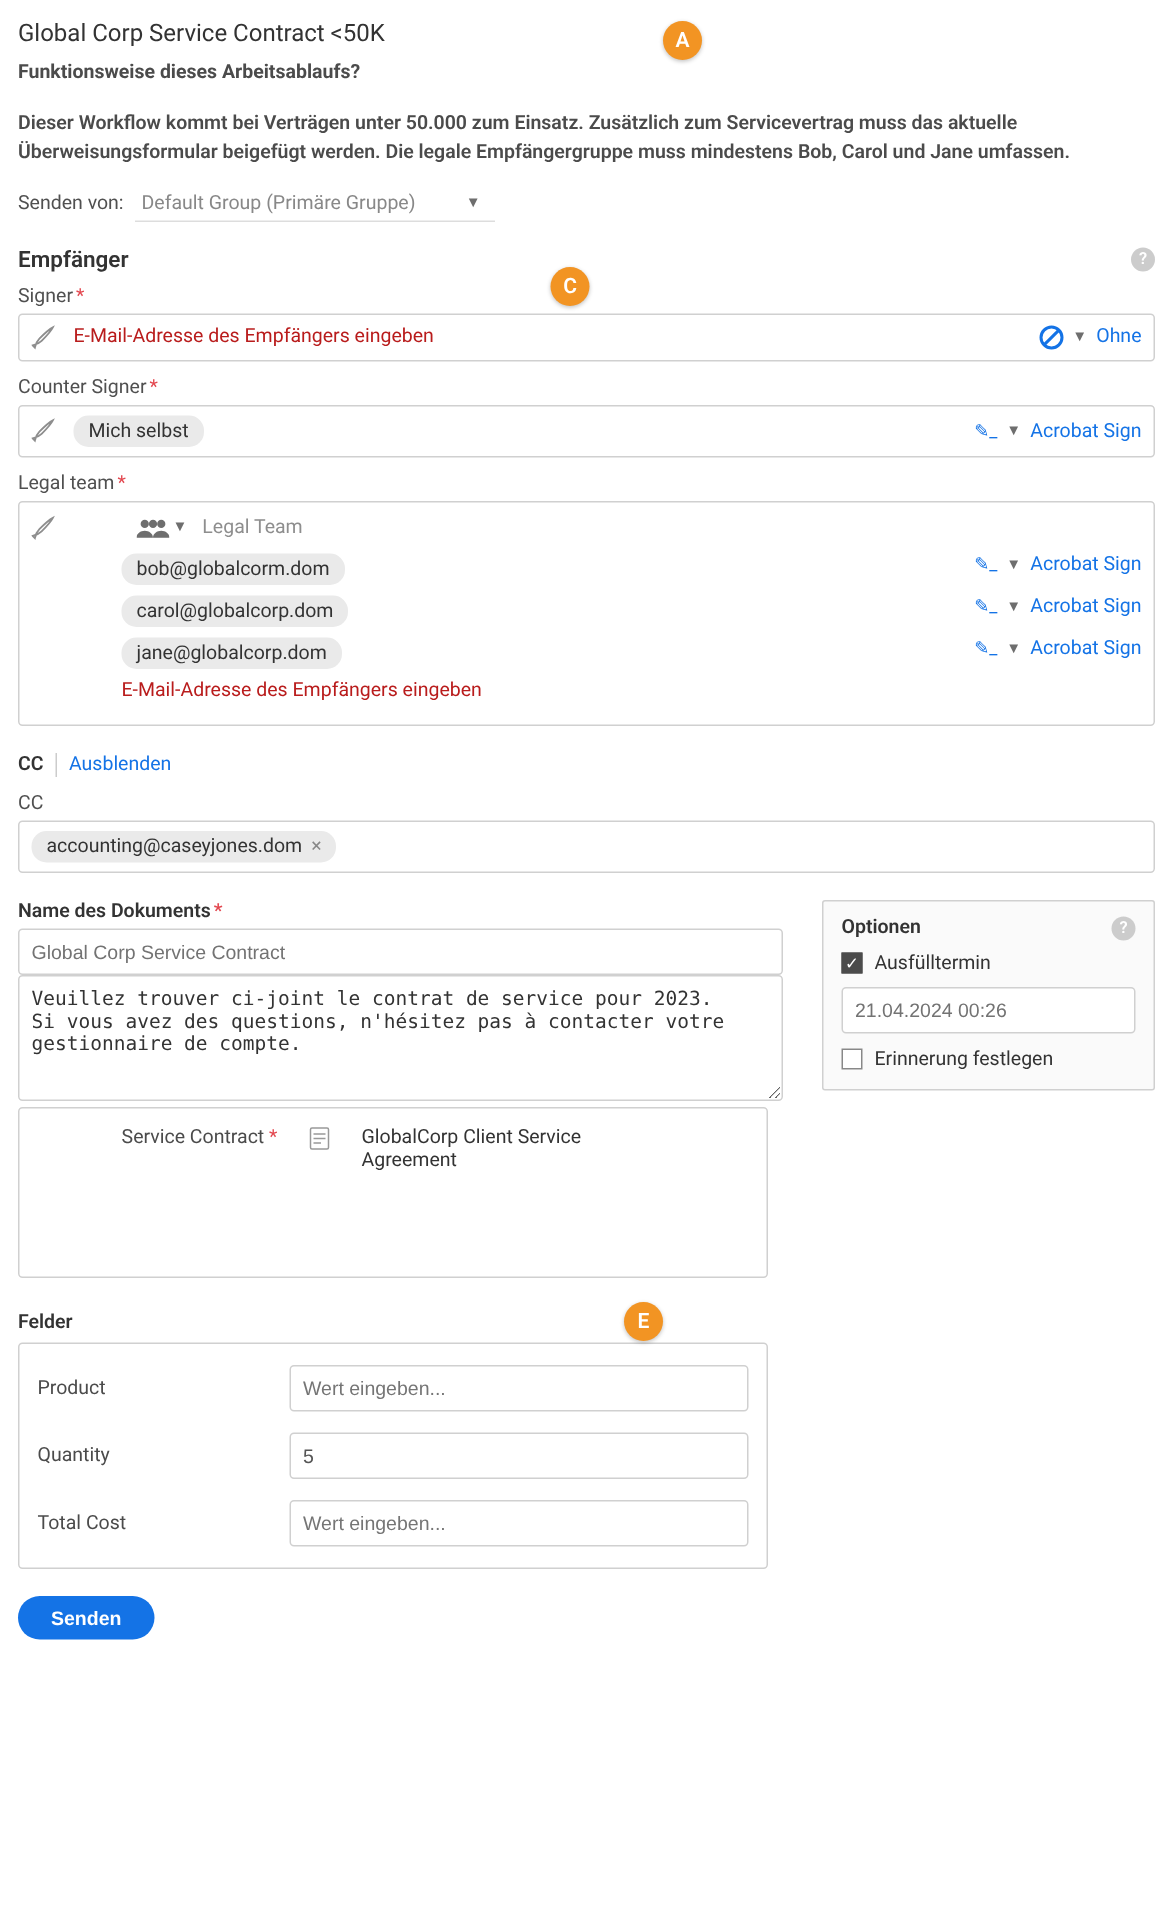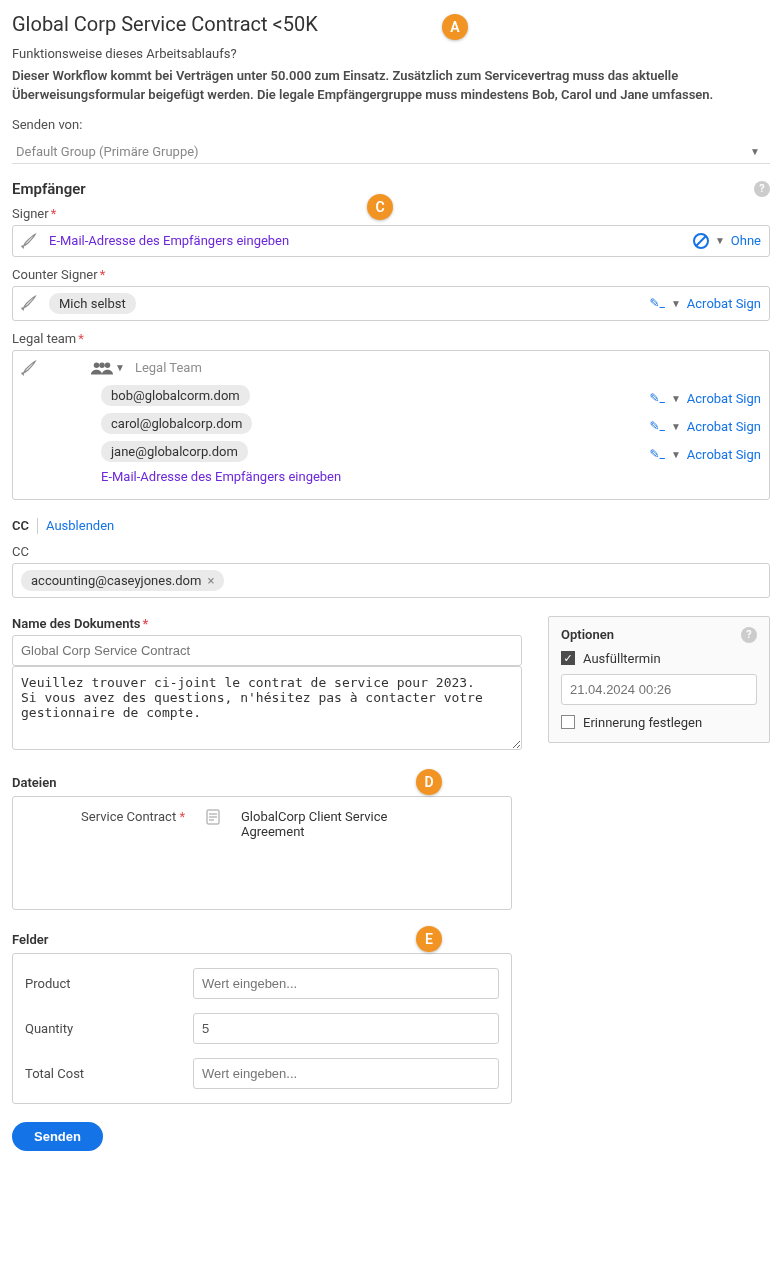--- a/index.html
+++ b/index.html
@@ -6,42 +6,42 @@
   body {
     margin: 0;
     padding: 12px;
     font-family: -apple-system, BlinkMacSystemFont, "Segoe UI", Roboto, Helvetica, Arial, sans-serif;
     font-size: 13px;
     color: #2c2c2c;
     background: #fff;
     width: 782px;
   }
   h1 {
-    font-size: 20px;
+    font-size: 16px;
     font-weight: 400;
     margin: 0 0 10px 0;
     color: #333;
   }
   .subheading {
-    font-weight: 400;
+    font-weight: 700;
     color: #4b4b4b;
-    margin-bottom: 6px;
+    margin-bottom: 18px;
   }
   .description {
     color: #4b4b4b;
     font-weight: 600;
     margin-bottom: 12px;
     line-height: 1.45;
   }
   .send-from {
     display: flex;
+    align-items: center;
     gap: 8px;
     color: #505050;
     margin-bottom: 16px;
-    flex-direction: column;
   }
   .send-from .group-select {
     display: flex;
     align-items: center;
     gap: 16px;
     color: #888;
     border-bottom: 1px solid #ddd;
     padding: 4px 10px 4px 4px;
     min-width: 240px;
     justify-content: space-between;
@@ -77,21 +77,21 @@
   .panel {
     border: 1px solid #d0d0d0;
     border-radius: 3px;
     padding: 6px 8px;
     display: flex;
     align-items: center;
     gap: 10px;
     background: #fff;
   }
   .panel + .label { margin-top: 10px; }
-  .placeholder { color: #6d28d9; }
+  .placeholder { color: #b91c1c; }
   .pen-icon {
     width: 18px;
     color: #8e8e8e;
     display: flex;
     align-items: center;
     justify-content: center;
   }
   .right-actions {
     margin-left: auto;
     display: flex;
@@ -137,23 +137,23 @@
   }
   .legal-header {
     display: flex;
     align-items: center;
     gap: 10px;
     margin-bottom: 8px;
   }
   .legal-header .team-name { color: #8e8e8e; }
   .legal-row {
     display: flex;
-    align-items: flex-end;
+    align-items: flex-start;
     gap: 10px;
-    margin-left: 80px;
+    margin-left: 60px;
     margin-bottom: 7px;
   }
   .legal-row .pill { flex: 0 0 auto; }
   .legal-row .right-actions { margin-left: auto; }
   .sig-icon {
     color: #1473e6;
     font-size: 12px;
   }
   .multi-icon { color: #6e6e6e; display:flex; align-items:center; gap:2px; }
   .cc-head { display:flex; align-items:center; gap:8px; font-weight:600; color:#333; margin-top:18px; margin-bottom:10px;}
@@ -382,24 +382,20 @@
 </div>
 
 <div class="row-two-col">
   <div class="col-left">
     <span class="label req" style="font-weight:600;color:#333">Name des Dokuments</span>
     <input class="text-input" value="Global Corp Service Contract" style="">
 
     <textarea class="msg-area" style="">Veuillez trouver ci-joint le contrat de service pour 2023.
 Si vous avez des questions, n'hésitez pas à contacter votre gestionnaire de compte.</textarea>
 
-    <div class="relpos" style="margin-top:22px">
-      <div style="font-weight:600;color:#333;margin-bottom:6px">Dateien</div>
-      <span class="callout" style="left:404px;top:-6px">D</span>
-    </div>
     <div class="files-panel">
       <div class="file-row">
         <span class="file-label"><span>Service Contract</span> <span style="color:#e34850">*</span></span>
         <span class="file-icon">
           <svg width="16" height="16" viewBox="0 0 16 16" fill="none" stroke="#999" stroke-width="1">
               <rect x="2" y="1" width="12" height="14" rx="1"></rect>
               <line x1="4" y1="5" x2="12" y2="5"></line>
               <line x1="4" y1="8" x2="12" y2="8"></line>
               <line x1="4" y1="11" x2="9" y2="11"></line>
             </svg>

